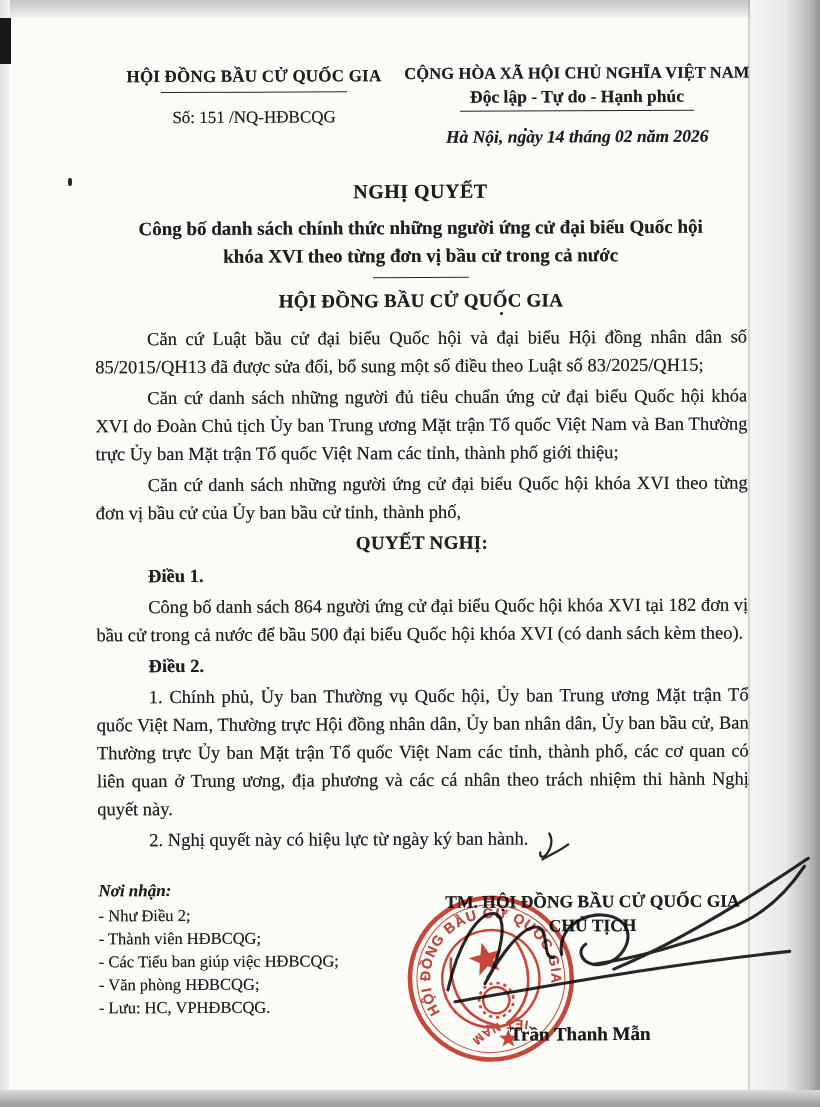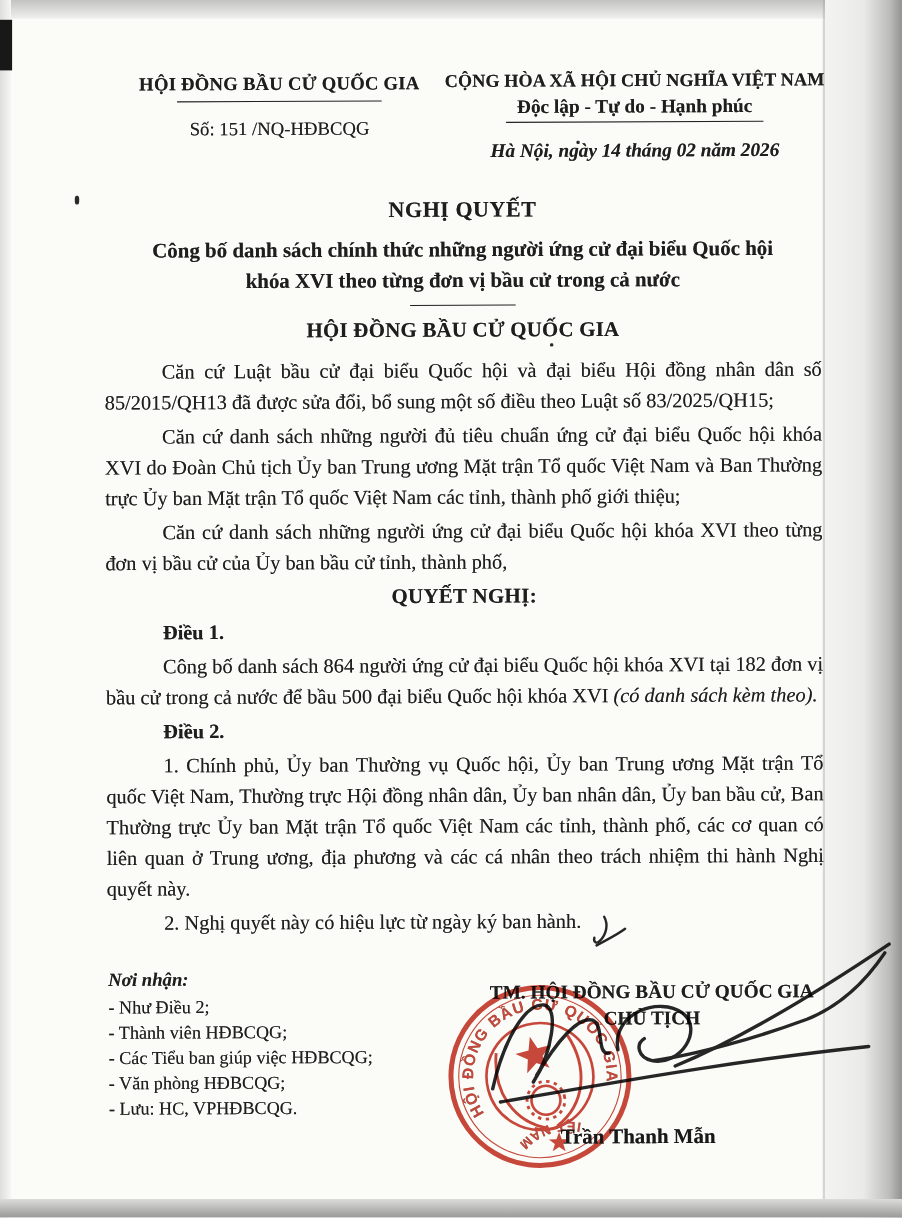--- a/index.html
+++ b/index.html
@@ -18,21 +18,21 @@
                  background:linear-gradient(#dcdcda,#999997); }
   .right-shade { position:absolute; left:750px; top:0; width:70px; height:100%;
                  background:linear-gradient(90deg,#f3f3f1 0%,#eaeae8 50%,#bcbcba 84%,#929290 100%); }
   .fold-line   { position:absolute; left:748px; top:0; width:2px; height:100%;
                  background:rgba(165,165,160,0.45); }
   .corner-mark { position:absolute; left:0; top:18px; width:11px; height:46px; background:#181818; }
   .speck       { position:absolute; background:#2a2a2a; border-radius:40%; }
 
   .doc { position:absolute; inset:0; transform:rotate(-0.25deg);
          text-shadow:0 0 0.5px rgba(25,25,25,0.6); }
-  .i  { font-style:italic; }
+  .i  { }
 
   .hdr-left  { position:absolute; left:118px; top:66px; width:276px; text-align:center; }
   .issuer    { font-weight:bold; font-size:17px; letter-spacing:0.2px; }
   .issuer-rule { width:186px; border-top:1.6px solid #222; margin:5px auto 0; }
   .doc-number { font-size:17px; margin-top:15px; }
 
   .hdr-right { position:absolute; left:398px; top:64px; width:362px; text-align:center; }
   .motto1    { font-weight:bold; font-size:16.5px; letter-spacing:0.1px; }
   .motto2    { font-weight:bold; font-size:17.5px; display:inline-block;
                border-bottom:1.7px solid #222; padding:1px 10px 3px; margin-top:2px; }

